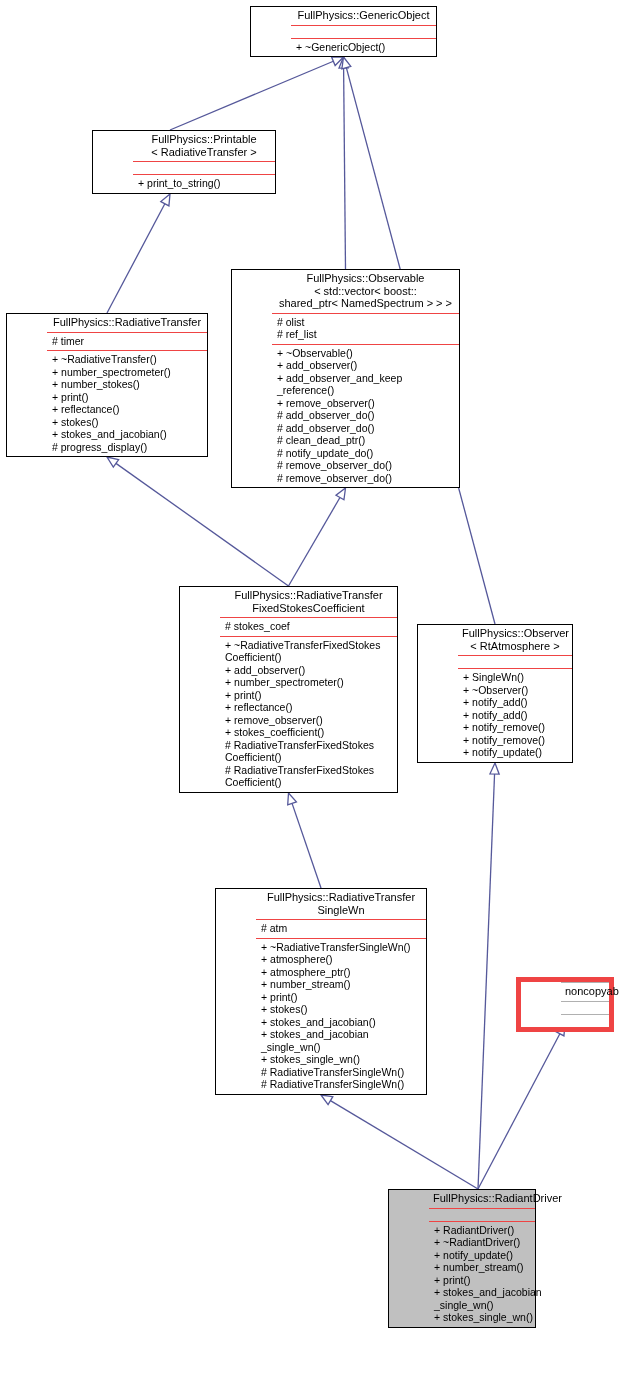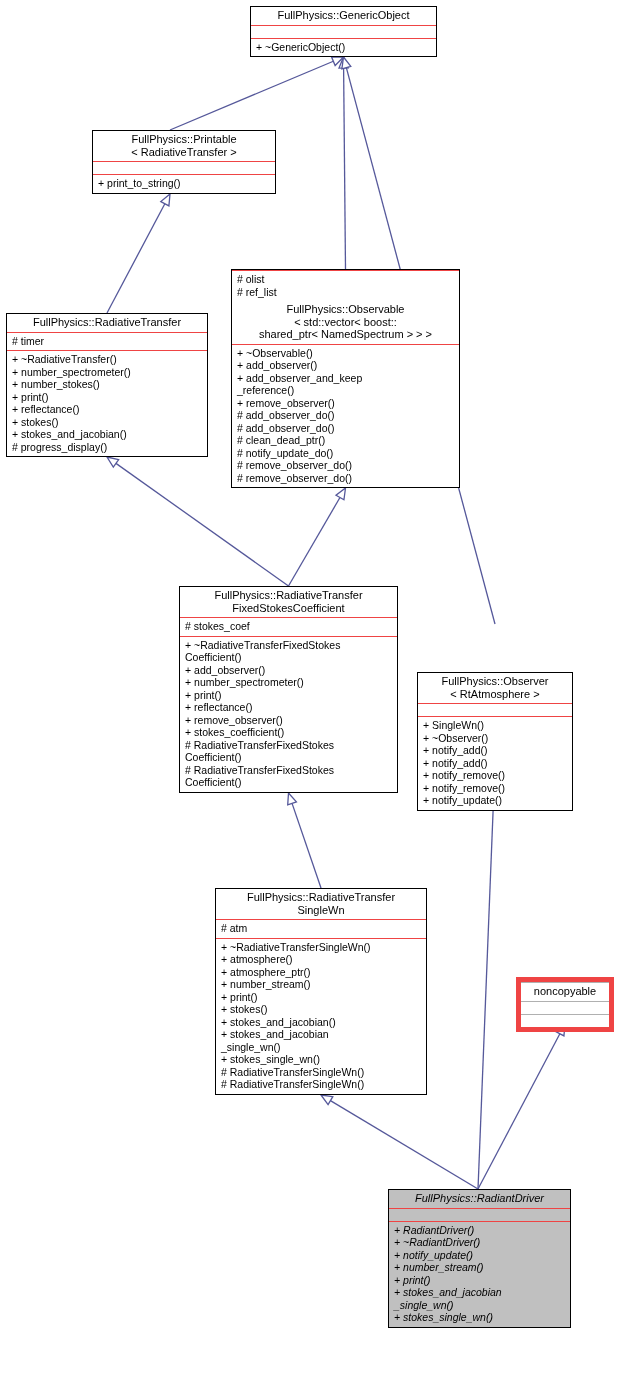--- a/index.html
+++ b/index.html
@@ -22,20 +22,21 @@
     width: 619px;
     height: 1375px;
     pointer-events: none;
   }
   .node {
     position: absolute;
     box-sizing: border-box;
     border: 1px solid #000000;
     background: #ffffff;
     z-index: 2;
+    padding-left: 40px;
   }
   .node.gray {
     background: #c0c0c0;
   }
   .node.faint {
     border: 5px solid #ef4444;
   }
   .node.faint .sec {
     border-top: 1px solid #b0b0b0;
   }
@@ -141,28 +142,28 @@
         <div class="row">+ number_spectrometer()</div>
         <div class="row">+ number_stokes()</div>
         <div class="row">+ print()</div>
         <div class="row">+ reflectance()</div>
         <div class="row">+ stokes()</div>
         <div class="row">+ stokes_and_jacobian()</div>
         <div class="row"># progress_display()</div>
       </div>
     </div>
     <div class="node" style="left: 231px; top: 269px; width: 229px;">
-      <div class="sec attrs">
-        <div class="row"># olist</div>
-        <div class="row"># ref_list</div>
-      </div>
       <div class="sec title">
         <div class="row">FullPhysics::Observable</div>
         <div class="row">&lt; std::vector&lt; boost::</div>
         <div class="row">shared_ptr&lt; NamedSpectrum &gt; &gt; &gt;</div>
+      </div>
+      <div class="sec attrs">
+        <div class="row"># olist</div>
+        <div class="row"># ref_list</div>
       </div>
       <div class="sec ops">
         <div class="row">+ ~Observable()</div>
         <div class="row">+ add_observer()</div>
         <div class="row">+ add_observer_and_keep</div>
         <div class="row">_reference()</div>
         <div class="row">+ remove_observer()</div>
         <div class="row"># add_observer_do()</div>
         <div class="row"># add_observer_do()</div>
         <div class="row"># clean_dead_ptr()</div>
@@ -187,21 +188,21 @@
         <div class="row">+ print()</div>
         <div class="row">+ reflectance()</div>
         <div class="row">+ remove_observer()</div>
         <div class="row">+ stokes_coefficient()</div>
         <div class="row"># RadiativeTransferFixedStokes</div>
         <div class="row">Coefficient()</div>
         <div class="row"># RadiativeTransferFixedStokes</div>
         <div class="row">Coefficient()</div>
       </div>
     </div>
-    <div class="node" style="left: 417px; top: 624px; width: 156px; margin-top: 48px;">
+    <div class="node" style="left: 417px; top: 624px; width: 156px;">
       <div class="sec title">
         <div class="row">FullPhysics::Observer</div>
         <div class="row">&lt; RtAtmosphere &gt;</div>
       </div>
       <div class="sec attrs empty"></div>
       <div class="sec ops">
         <div class="row">+ SingleWn()</div>
         <div class="row">+ ~Observer()</div>
         <div class="row">+ notify_add()</div>
         <div class="row">+ notify_add()</div>
@@ -233,21 +234,21 @@
         <div class="row"># RadiativeTransferSingleWn()</div>
       </div>
     </div>
     <div class="node faint" style="left: 516px; top: 977px; width: 98px;">
       <div class="sec title">
         <div class="row">noncopyable</div>
       </div>
       <div class="sec attrs empty"></div>
       <div class="sec ops empty"></div>
     </div>
-    <div class="node gray" style="left: 388px; top: 1189px; width: 183px; font-style: italic;">
+    <div class="node gray" style="left: 388px; top: 1189px; width: 148px;">
       <div class="sec title">
         <div class="row">FullPhysics::RadiantDriver</div>
       </div>
       <div class="sec attrs empty"></div>
       <div class="sec ops">
         <div class="row">+ RadiantDriver()</div>
         <div class="row">+ ~RadiantDriver()</div>
         <div class="row">+ notify_update()</div>
         <div class="row">+ number_stream()</div>
         <div class="row">+ print()</div>

